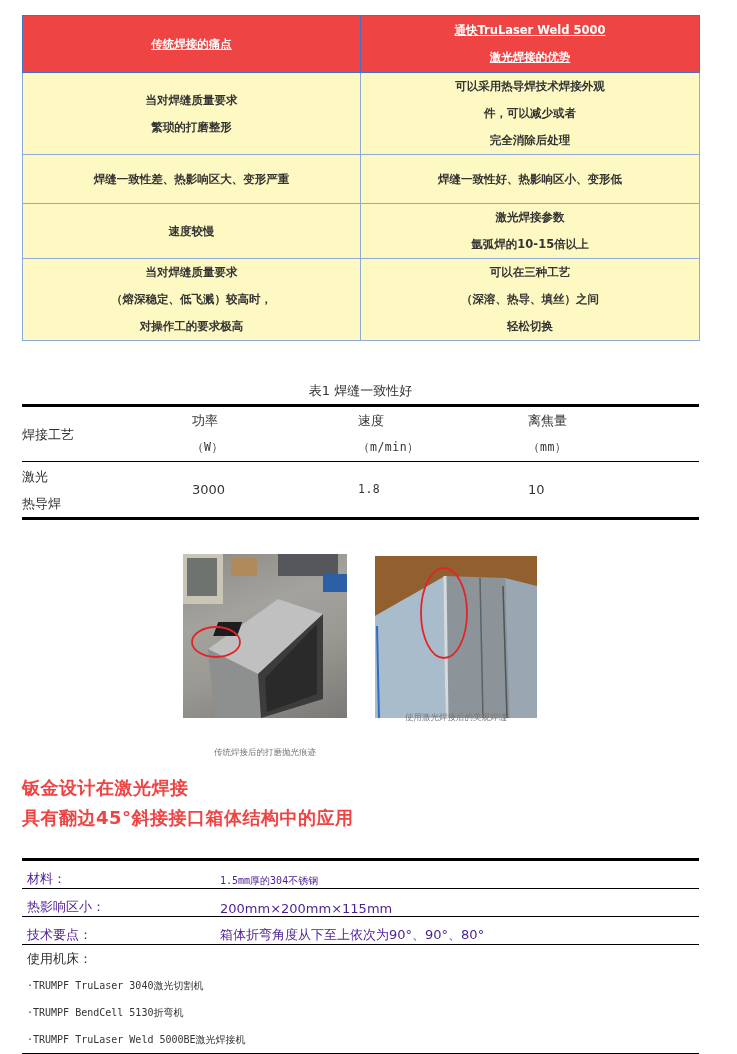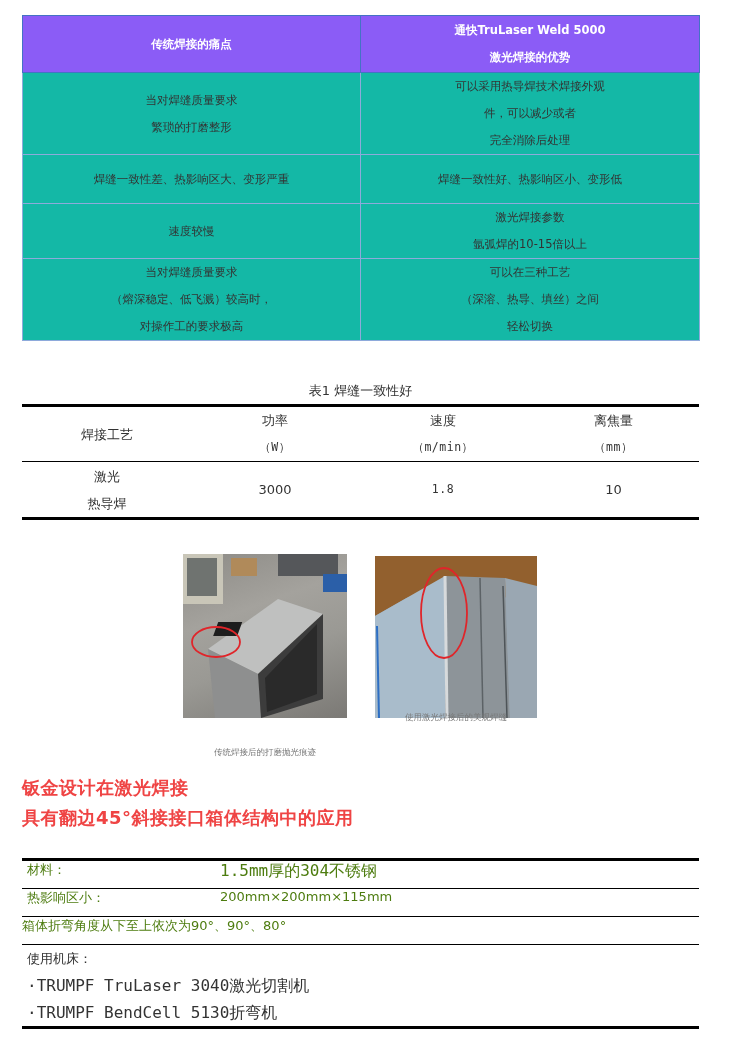--- a/index.html
+++ b/index.html
@@ -8,28 +8,28 @@
     font-family: "DejaVu Sans", "Liberation Sans", sans-serif; color: #333333;
   }
   .abs { position: absolute; }
 
   
   .cmp { left: 22px; top: 15px; width: 677px; border-collapse: collapse; table-layout: fixed; }
   .cmp td, .cmp th {
     border: 1px solid #8eaadb; text-align: center; vertical-align: middle;
     font-size: 11.5px; line-height: 27px; padding: 0;
   }
-  .cmp th { background: #8b5cf6; color: #ffffff; font-weight: bold; border-color: #4472c4; }
-  .cmp td { background: #14b8a6; color: #333333; }
+  .cmp th { background: #ef4444; color: #ffffff; font-weight: bold; border-color: #4472c4; text-decoration: underline; }
+  .cmp td { background: #fef9c3; color: #333333; font-weight: bold; }
   .cmp .line { display: block; }
 
   
   .caption { left: 22px; top: 382px; width: 677px; text-align: center; font-size: 13px; color: #333; }
   .params { left: 22px; top: 404px; width: 677px; border-collapse: collapse; table-layout: fixed; }
-  .params td { text-align: center; vertical-align: middle; font-size: 13px; color: #333; padding: 0; line-height: 27px; }
+  .params td { vertical-align: middle; font-size: 13px; color: #333; padding: 0; line-height: 27px; }
   .params tr.head td { border-top: 3px solid #000; border-bottom: 1.5px solid #000; height: 54px; }
   .params tr.body td { border-bottom: 3px solid #000; height: 55px; }
   .params .line { display: block; }
   .params .unit { font-family: "DejaVu Sans Mono", monospace; font-size: 11.5px; letter-spacing: 0.5px; }
 
   
   .photo { overflow: hidden; }
   .photo1 { left: 183px; top: 554px; width: 164px; height: 164px;
     background: linear-gradient(160deg, #8d8b86 0%, #a4a29d 35%, #9a9994 60%, #7b7975 100%); }
   .photo2 { left: 375px; top: 556px; width: 162px; height: 162px;
@@ -38,26 +38,26 @@
   .cap1 { left: 183px; top: 721px; width: 164px; margin-top: 26px; }
   .cap2 { left: 375px; top: 712px; width: 162px; }
 
   
   .heading { left: 22px; width: 677px; font-weight: bold; font-size: 18px; color: #ef4444; letter-spacing: 0.5px; }
   .h1 { top: 776px; }
   .h2 { top: 806px; }
 
   
   .spec { left: 22px; top: 858px; width: 677px; border-top: 3px solid #000; border-bottom: 3px solid #000; }
-  .spec-row { display: flex; height: 27px; align-items: flex-start; border-bottom: 1.5px solid #000; font-size: 13px; color: #4d7c0f; }
+  .spec-row { display: flex; height: 27px; align-items: flex-end; border-bottom: 1.5px solid #000; font-size: 13px; color: #4c1d95; }
   .spec-row .k { width: 193px; padding-left: 5px; }
   .spec-row .v { flex: 1; }
   .spec-free { padding-left: 5px; font-size: 13px; color: #333; }
   .spec-free .row { height: 27px; line-height: 27px; }
-  .mono { font-family: "DejaVu Sans Mono", monospace; font-size: 16px; }
+  .mono { font-family: "DejaVu Sans Mono", monospace; font-size: 10px; }
 </style>
 </head>
 <body>
 
 <table class="cmp abs">
   <colgroup>
       <col style="width:338px">
       <col style="width:339px">
     </colgroup>
   <tbody>
@@ -189,20 +189,22 @@
 <div class="spec abs">
   <div class="spec-row">
     <span class="k">材料：</span>
     <span class="v mono">1.5mm厚的304不锈钢</span>
   </div>
   <div class="spec-row">
     <span class="k">热影响区小：</span>
     <span class="v">200mm×200mm×115mm</span>
   </div>
   <div class="spec-row">
+    <span class="k">技术要点：</span>
     <span class="v">箱体折弯角度从下至上依次为90°、90°、80°</span>
   </div>
   <div class="spec-free">
     <div class="row">使用机床：</div>
     <div class="row mono">·TRUMPF TruLaser  3040激光切割机</div>
     <div class="row mono">·TRUMPF BendCell  5130折弯机</div>
+    <div class="row mono">·TRUMPF TruLaser  Weld 5000BE激光焊接机</div>
   </div>
 </div>
 
 </body></html>

